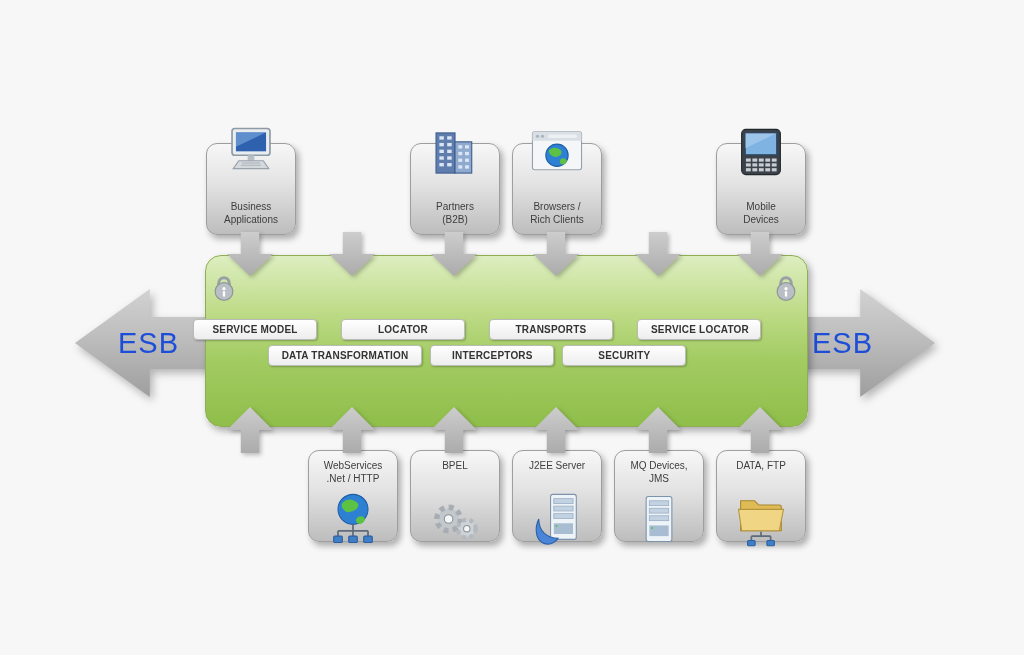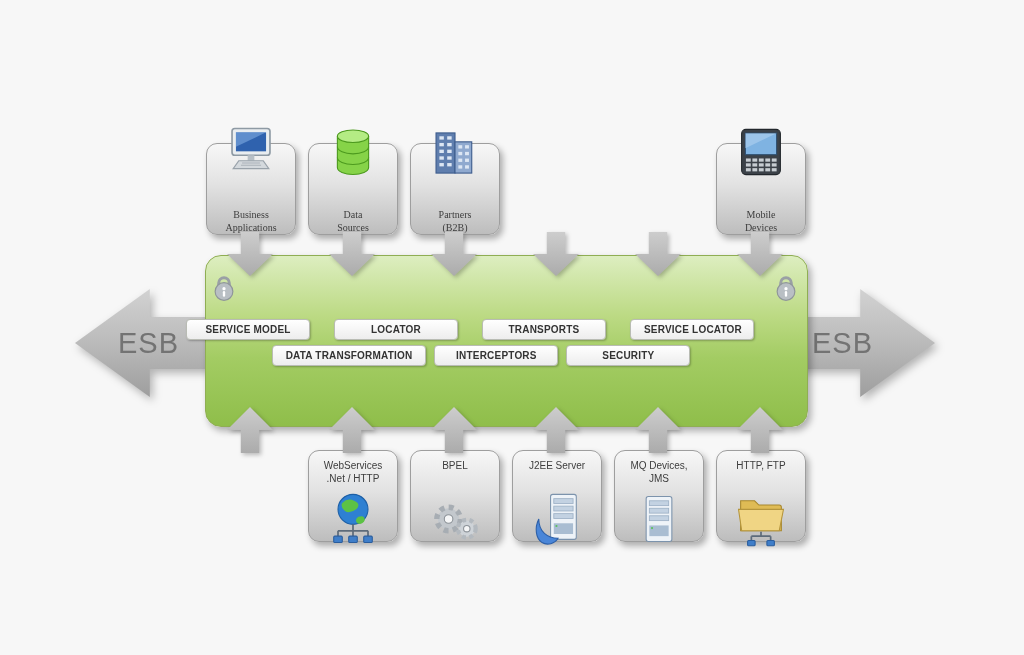--- a/index.html
+++ b/index.html
@@ -12,35 +12,35 @@
   
   .esb-arrow-wrap { position:absolute; left:75px; top:289px; width:860px; height:108px; z-index:0;
     filter:drop-shadow(3px 4px 4px rgba(0,0,0,.28)); }
   .esb-arrow {
     width:100%; height:100%;
     background:linear-gradient(180deg,#d2d2d2 0%,#bdbdbd 45%,#9e9e9e 100%);
     clip-path:polygon(0 50%, 8.7% 0, 8.7% 26%, 91.3% 26%, 91.3% 0, 100% 50%, 91.3% 100%, 91.3% 74%, 8.7% 74%, 8.7% 100%);
   }
   .esb-text {
     position:absolute; top:326px; z-index:1;
-    font-size:29px; line-height:34px; color:#737373; letter-spacing:1px;
+    font-size:29px; line-height:34px; color:#1d4ed8; letter-spacing:1px;
   }
   .esb-text.left { left:118px; }
   .esb-text.right { left:812px; }
 
   
   .bus {
     position:absolute; left:205px; top:255px; width:601px; height:170px; z-index:1;
     border-radius:16px; border:1px solid #8fae53;
     background:linear-gradient(180deg,#ddeec0 0%,#bcda84 35%,#a3cc63 60%,#8fbe4a 100%);
     box-shadow:3px 4px 7px rgba(0,0,0,.3);
   }
-  .bus-row { position:absolute; left:200px; width:540px; z-index:3; display:flex; justify-content:center;align-items:center; }
+  .bus-row { position:absolute; left:207px; width:540px; z-index:3; display:flex; justify-content:center;align-items:center; }
   .bus-row.r1 { top:319px; gap:24px; }
-  .bus-row.r2 { top:345px; gap:8px;padding-left:11px; }
+  .bus-row.r2 { top:345px; gap:8px; }
   .bus-chip {
     background:linear-gradient(180deg,#ffffff,#ededed);
     border:1px solid #b9bcb4; border-radius:4px;
     font-size:10px; font-weight:bold; color:#333; letter-spacing:.2px;
     padding:4px 13px; min-width:96px; text-align:center; white-space:nowrap;
     box-shadow:1px 1px 2px rgba(0,0,0,.25);
   }
 
   .lock { position:absolute; z-index:3; }
   .lock.left { left:210px; top:274px; }
@@ -50,21 +50,21 @@
   .node {
     position:absolute; width:88px; height:90px; z-index:2;
     border-radius:11px; border:1px solid #9e9e9e;
     background:linear-gradient(180deg,#f7f7f7 0%,#e2e2e2 45%,#bdbdbd 100%);
     box-shadow:3px 4px 6px rgba(0,0,0,.3);
   }
   .node-label {
     position:absolute; left:3px; right:3px; text-align:center;
     font-size:10px; line-height:1.3; color:#3d3d3d; white-space:pre-line;
   }
-  .node.top .node-label { bottom:0;font-family:Liberation Serif, serif; }
+  .node.top .node-label { bottom:8px; }
   .node.bottom .node-label { top:8px; }
   .node-icon { position:absolute; left:50%; transform:translateX(-50%); }
   .node.top .node-icon { top:-20px; }
   .node.bottom .node-icon { bottom:-12px; }
 
   
   .flow-wrap { position:absolute; width:46px; z-index:3; filter:drop-shadow(2px 2px 2px rgba(0,0,0,.25)); }
   .flow-wrap.down { top:232px; height:44px; }
   .flow-wrap.up { top:407px; height:46px; }
   .flow {
@@ -162,32 +162,20 @@
         <path d="M12.5 7.5 h27 l-27 13 z" fill="#7aa6dd" opacity="0.65"></path>
         <rect x="23" y="28" width="6" height="5" fill="#b7bfc6"></rect>
         <path d="M15 33 h22 l5 7 h-32 z" fill="#d4d9dd" stroke="#99a2aa"></path>
         <path d="M18 35 h16 M17 37 h18" stroke="#aab2b9" stroke-width="1"></path>
       </svg>
     </span>
     <div class="node-label">Business
 Applications</div>
   </div>
 
-  <div class="node top" style="left:308px; top:143px">
-    <span class="node-icon">
-      <svg width="58" height="58" viewBox="0 0 52 52">
-        <path d="M12 11 v28 c0 3.5 6.3 6.3 14 6.3 s14 -2.8 14 -6.3 V11" fill="#86d348" stroke="#4c9a1e"></path>
-        <ellipse cx="26" cy="11" rx="14" ry="5.6" fill="#b4ec84" stroke="#4c9a1e"></ellipse>
-        <path d="M12 20.5 c0 3.5 6.3 6.3 14 6.3 s14 -2.8 14 -6.3" fill="none" stroke="#4c9a1e"></path>
-        <path d="M12 30 c0 3.5 6.3 6.3 14 6.3 s14 -2.8 14 -6.3" fill="none" stroke="#4c9a1e"></path>
-      </svg>
-    </span>
-    <div class="node-label">Data
-Sources</div>
-  </div>
 
   <div class="node top" style="left:410px; top:143px">
     <span class="node-icon">
       <svg width="58" height="58" viewBox="0 0 52 52">
         <rect x="9" y="8" width="17" height="36" fill="#5f7eae" stroke="#3e5d8e"></rect>
         <rect x="26" y="16" width="15" height="28" fill="#8fa9cf" stroke="#3e5d8e"></rect>
         <g fill="#dce6f3">
           <rect x="12" y="11" width="4" height="3"></rect>
             <rect x="19" y="11" width="4" height="3"></rect>
           <rect x="12" y="17" width="4" height="3"></rect>
@@ -206,20 +194,36 @@
             <rect x="35" y="31" width="3.5" height="3"></rect>
           <rect x="29" y="37" width="3.5" height="3"></rect>
             <rect x="35" y="37" width="3.5" height="3"></rect>
         </g>
       </svg>
     </span>
     <div class="node-label">Partners
 (B2B)</div>
   </div>
 
+  <div class="node top" style="left:512px; top:143px">
+    <span class="node-icon">
+      <svg width="58" height="58" viewBox="0 0 52 52">
+        <rect x="4" y="7" width="44" height="34" rx="2" fill="#f4f6f8" stroke="#97a1aa"></rect>
+        <path d="M4 9 a2 2 0 0 1 2 -2 h40 a2 2 0 0 1 2 2 v6 H4 z" fill="#d9dfe5"></path>
+        <circle cx="8.5" cy="11" r="1.4" fill="#aab3bb"></circle>
+          <circle cx="13" cy="11" r="1.4" fill="#aab3bb"></circle>
+        <rect x="18" y="9.5" width="26" height="3" rx="1.5" fill="#eef1f4"></rect>
+        <circle cx="26" cy="28" r="10" fill="#2e80d2" stroke="#1d5fa6"></circle>
+        <path d="M19 23 q4 -3 8 -1 q5 2 2 6 q-5 3 -8 0 q-3 -2 -2 -5 z" fill="#5cc244"></path>
+        <path d="M30 31 q4 -1 5 2 q-1 4 -5 3 q-3 -2 0 -5 z" fill="#5cc244"></path>
+      </svg>
+    </span>
+    <div class="node-label">Browsers /
+Rich Clients</div>
+  </div>
 
 
   <div class="node top" style="left:716px; top:143px">
     <span class="node-icon">
       <svg width="56" height="56" viewBox="0 0 52 52">
         <rect x="8" y="5" width="36" height="42" rx="4" fill="#3b4148" stroke="#22272c"></rect>
         <rect x="11.5" y="8.5" width="29" height="20" fill="#7fb3e2" stroke="#2d4e70"></rect>
         <path d="M11.5 8.5 h29 l-29 14 z" fill="#a9cdee" opacity="0.7"></path>
         <g fill="#c7cdd2">
           <rect x="12" y="32" width="4.5" height="3"></rect>
@@ -303,21 +307,21 @@
           <rect x="19" y="14" width="18" height="4.5" fill="#c3d2e2" stroke="#9eb2c6" stroke-width="0.8"></rect>
           <rect x="19" y="21" width="18" height="4.5" fill="#c3d2e2" stroke="#9eb2c6" stroke-width="0.8"></rect>
           <rect x="19" y="30" width="18" height="10" fill="#a9bdd2"></rect>
           <circle cx="21.5" cy="32.5" r="1" fill="#58c05a"></circle>
         </g>
       </svg>
     </span>
   </div>
 
   <div class="node bottom" style="left:716px; top:450px">
-    <div class="node-label">HTTP, FTP</div>
+    <div class="node-label">DATA, FTP</div>
     <span class="node-icon">
       <svg width="60" height="60" viewBox="0 0 56 56">
         <path d="M9 11 h13 l4 4 h19 a2 2 0 0 1 2 2 v22 H9 z" fill="#dfbb55" stroke="#a8882f"></path>
         <path d="M7 19 h42 l-4 20 H10 z" fill="#f0d584" stroke="#b5953c"></path>
         <path d="M28 40 v4 M19 44 h18 M19 44 v4 M37 44 v4" stroke="#5d6b7a" stroke-width="1.6" fill="none"></path>
         <rect x="15.5" y="48" width="7" height="5" rx="1" fill="#3f7ec9" stroke="#2a5d9d"></rect>
         <rect x="33.5" y="48" width="7" height="5" rx="1" fill="#3f7ec9" stroke="#2a5d9d"></rect>
       </svg>
     </span>
   </div>

